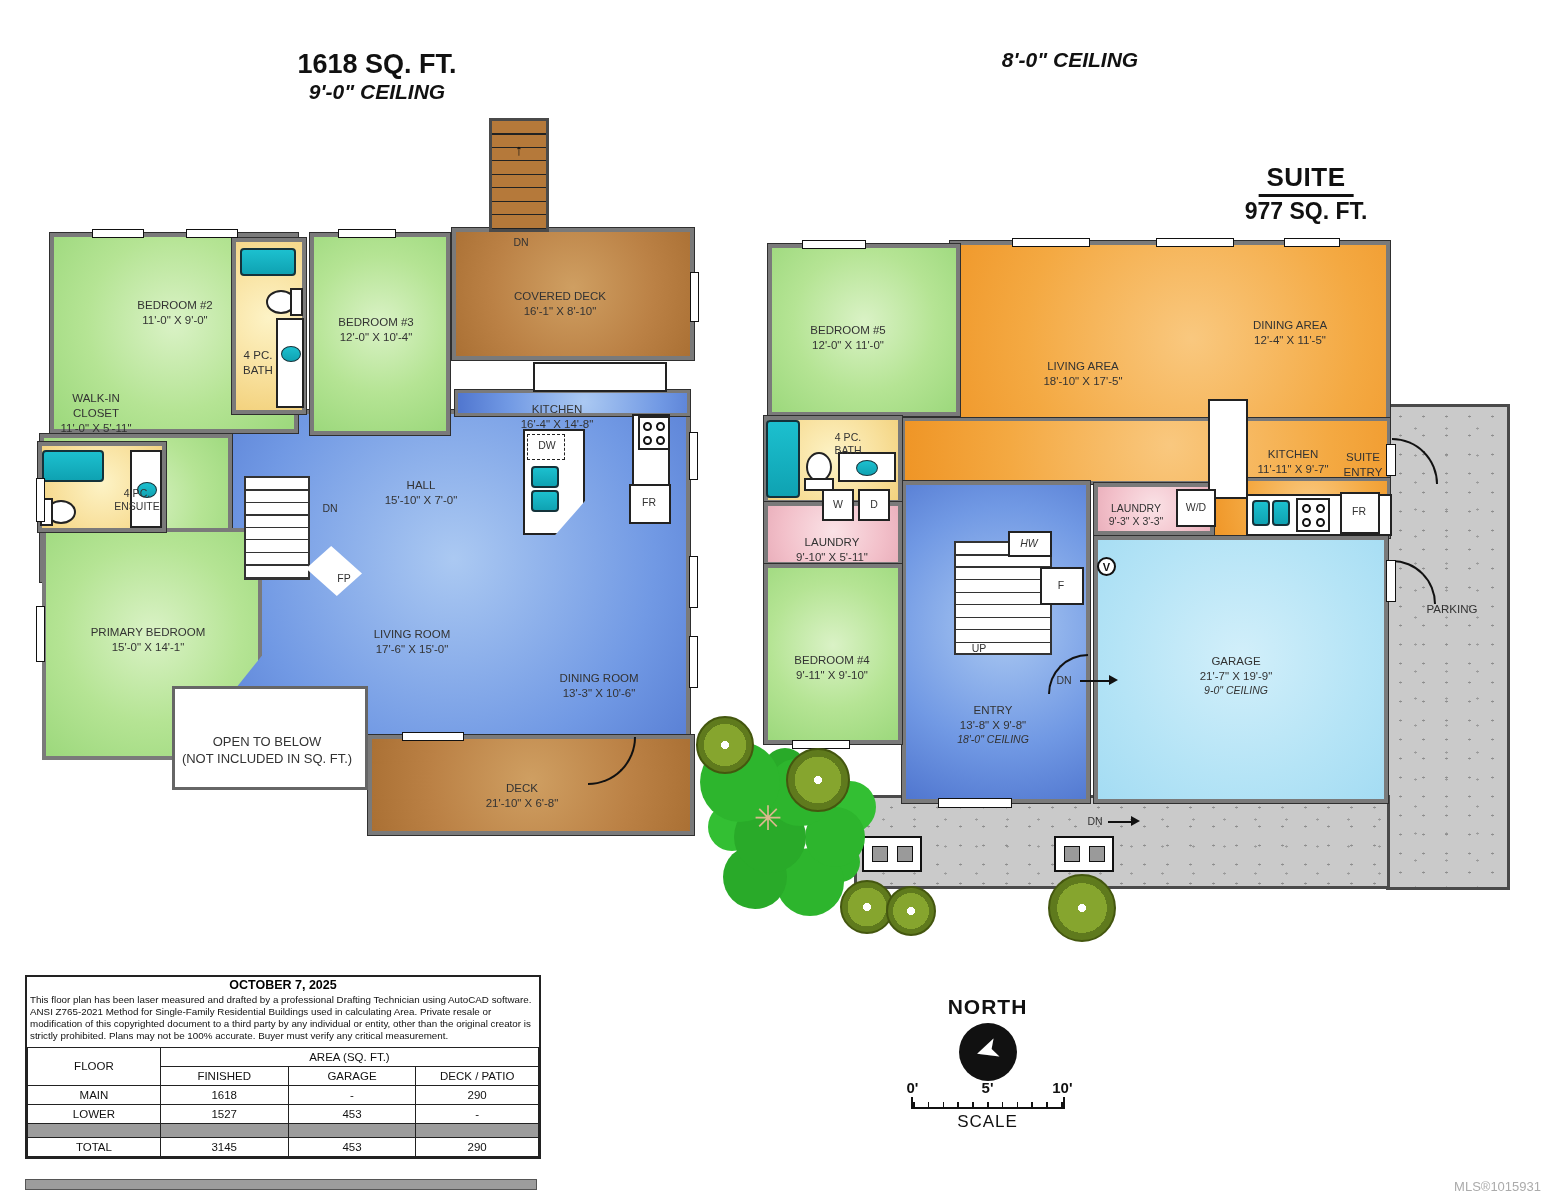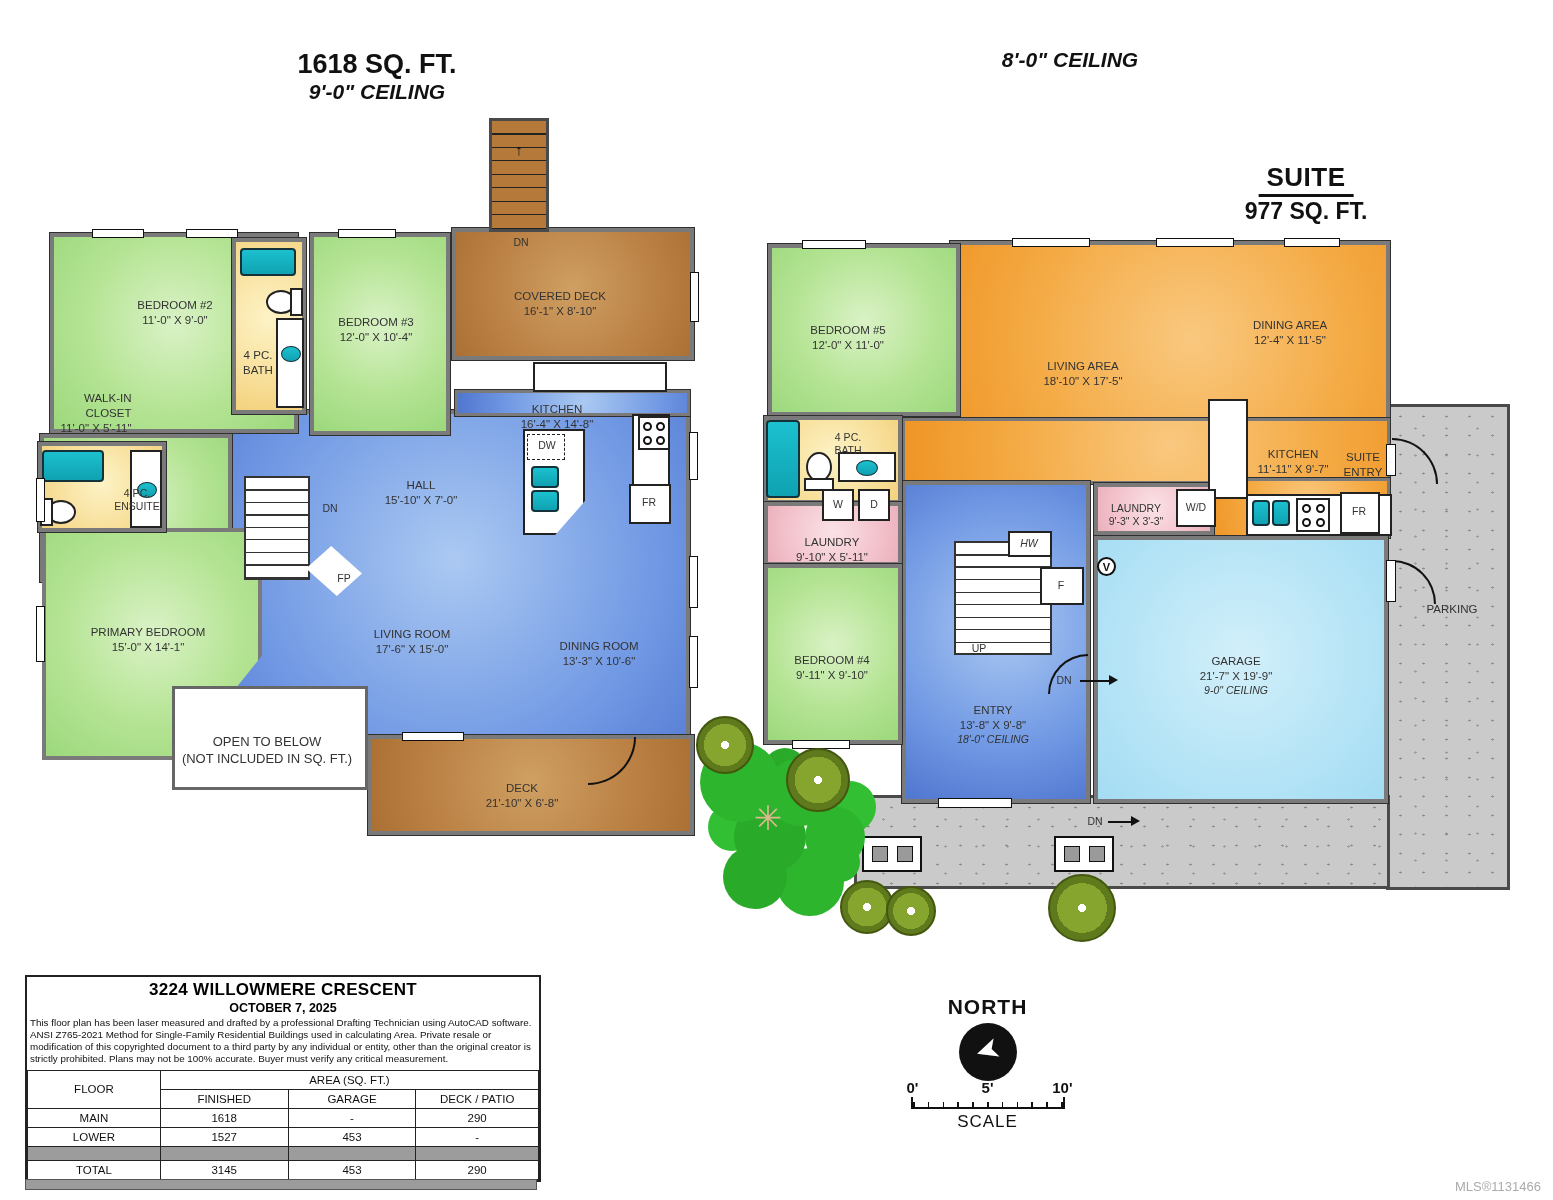--- a/index.html
+++ b/index.html
@@ -136,39 +136,39 @@
   <div class="tag" style="left:175px;top:305px;">
     <span class="nm">BEDROOM #2</span><span class="dm">11'-0" X 9'-0"</span></div>
   <div class="tag" style="left:258px;top:355px;">
     <span class="nm">4 PC.
 BATH</span></div>
   <div class="tag" style="left:376px;top:322px;">
     <span class="nm">BEDROOM #3</span><span class="dm">12'-0" X 10'-4"</span></div>
   <div class="tag" style="left:560px;top:296px;">
     <span class="nm">COVERED DECK</span><span class="dm">16'-1" X 8'-10"</span></div>
   <div class="tag sm" style="left:521px;top:243px;">DN</div>
-  <div class="tag" style="left:96px;top:406px;text-align:right;">
+  <div class="tag" style="left:96px;top:406px;">
     <span class="nm">WALK-IN
 CLOSET</span><span class="dm">11'-0" X 5'-11"</span></div>
   <div class="tag sm" style="left:137px;top:493px;">
     <span class="nm">4 PC.
 ENSUITE</span></div>
   <div class="tag" style="left:148px;top:632px;">
     <span class="nm">PRIMARY BEDROOM</span><span class="dm">15'-0" X 14'-1"</span></div>
   <div class="tag" style="left:421px;top:485px;">
     <span class="nm">HALL</span><span class="dm">15'-10" X 7'-0"</span></div>
   <div class="tag sm" style="left:330px;top:509px;">DN</div>
   <div class="tag sm" style="left:344px;top:579px;">FP</div>
   <div class="tag" style="left:557px;top:409px;">
     <span class="nm">KITCHEN</span><span class="dm">16'-4" X 14'-8"</span></div>
   <div class="tag sm" style="left:547px;top:446px;">DW</div>
   <div class="tag sm" style="left:649px;top:503px;">FR</div>
   <div class="tag" style="left:412px;top:634px;">
     <span class="nm">LIVING ROOM</span><span class="dm">17'-6" X 15'-0"</span></div>
-  <div class="tag" style="left:599px;top:646px;">
+  <div class="tag" style="left:599px;top:678px;">
     <span class="nm">DINING ROOM</span><span class="dm">13'-3" X 10'-6"</span></div>
   <div class="tag xs" style="left:267px;top:742px;">
     <span class="nm">OPEN TO BELOW</span><span class="dm">(NOT INCLUDED IN SQ. FT.)</span></div>
   <div class="tag" style="left:522px;top:788px;">
     <span class="nm">DECK</span><span class="dm">21'-10" X 6'-8"</span></div>
 
   <div class="base o" style="left:950px;top:241px;width:440px;height:242px;z-index:12;"></div>
   <div class="base o" style="left:902px;top:418px;width:488px;height:66px;z-index:12;border-width:3px;"></div>
   <div class="base o" style="left:1210px;top:478px;width:180px;height:60px;z-index:12;border-width:3px;"></div>
   <div class="base b" style="left:902px;top:481px;width:188px;height:322px;z-index:13;"></div>
@@ -272,21 +272,20 @@
 
   <div class="tree-big"></div>
   <div class="tree-star" style="left:768px;top:818px;">✳</div>
   <div class="bush" style="left:696px;top:716px;width:54px;height:54px;"></div>
   <div class="bush" style="left:786px;top:748px;width:60px;height:60px;"></div>
   <div class="bush" style="left:840px;top:880px;width:50px;height:50px;"></div>
   <div class="bush" style="left:886px;top:886px;width:46px;height:46px;"></div>
   <div class="bush" style="left:1048px;top:874px;width:64px;height:64px;"></div>
 
   <div id="infobox">
-    <div class="ib-title">3224 WILLOWMERE CRESCENT</div>
     <div class="ib-date">OCTOBER 7, 2025</div>
     <div class="ib-disc">This floor plan has been laser measured and drafted by a professional Drafting Technician using AutoCAD software. ANSI Z765-2021 Method for Single-Family Residential Buildings used in calculating Area. Private resale or modification of this copyrighted document to a third party by any individual or entity, other than the original creator is strictly prohibited. Plans may not be 100% accurate.  Buyer must verify any critical measurement.</div>
     <table id="areatable">
       <tbody>
           <tr>
         <th rowspan="2" style="width:26%;">FLOOR</th>
         <th colspan="3">AREA (SQ. FT.)</th>
       </tr>
       <tr>
         <th style="width:25%;">FINISHED</th>
@@ -328,14 +327,14 @@
       <span class="north-arrow">➤</span>
     </div>
     <div class="ruler">
       <span class="rlab" style="left:-6px;">0'</span>
       <span class="rlab" style="left:50%;transform:translateX(-50%);">5'</span>
       <span class="rlab" style="right:-10px;">10'</span>
     </div>
     <div class="scale-lbl">SCALE</div>
   </div>
 
-  <div id="mls">MLS®1131466</div>
+  <div id="mls">MLS®1015931</div>
 </div>
 
 </body></html>

